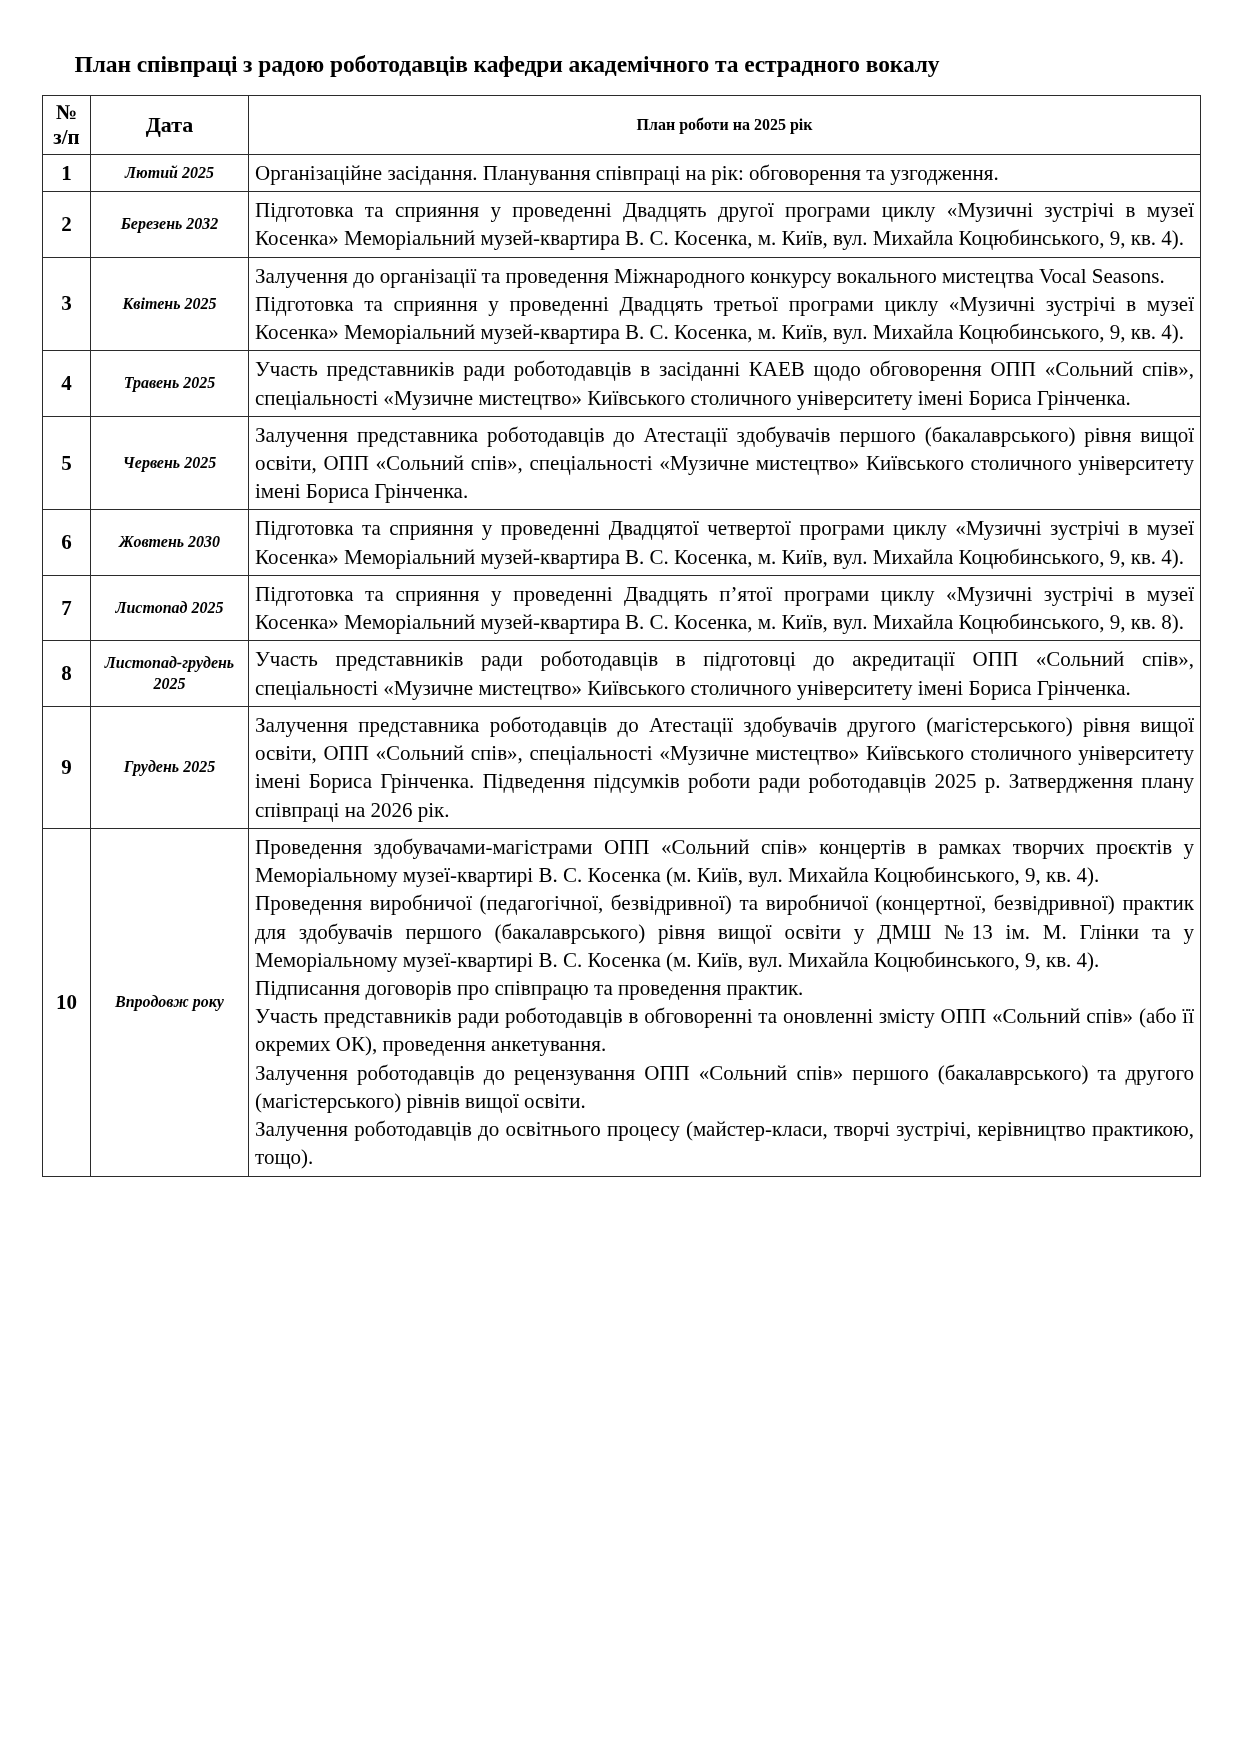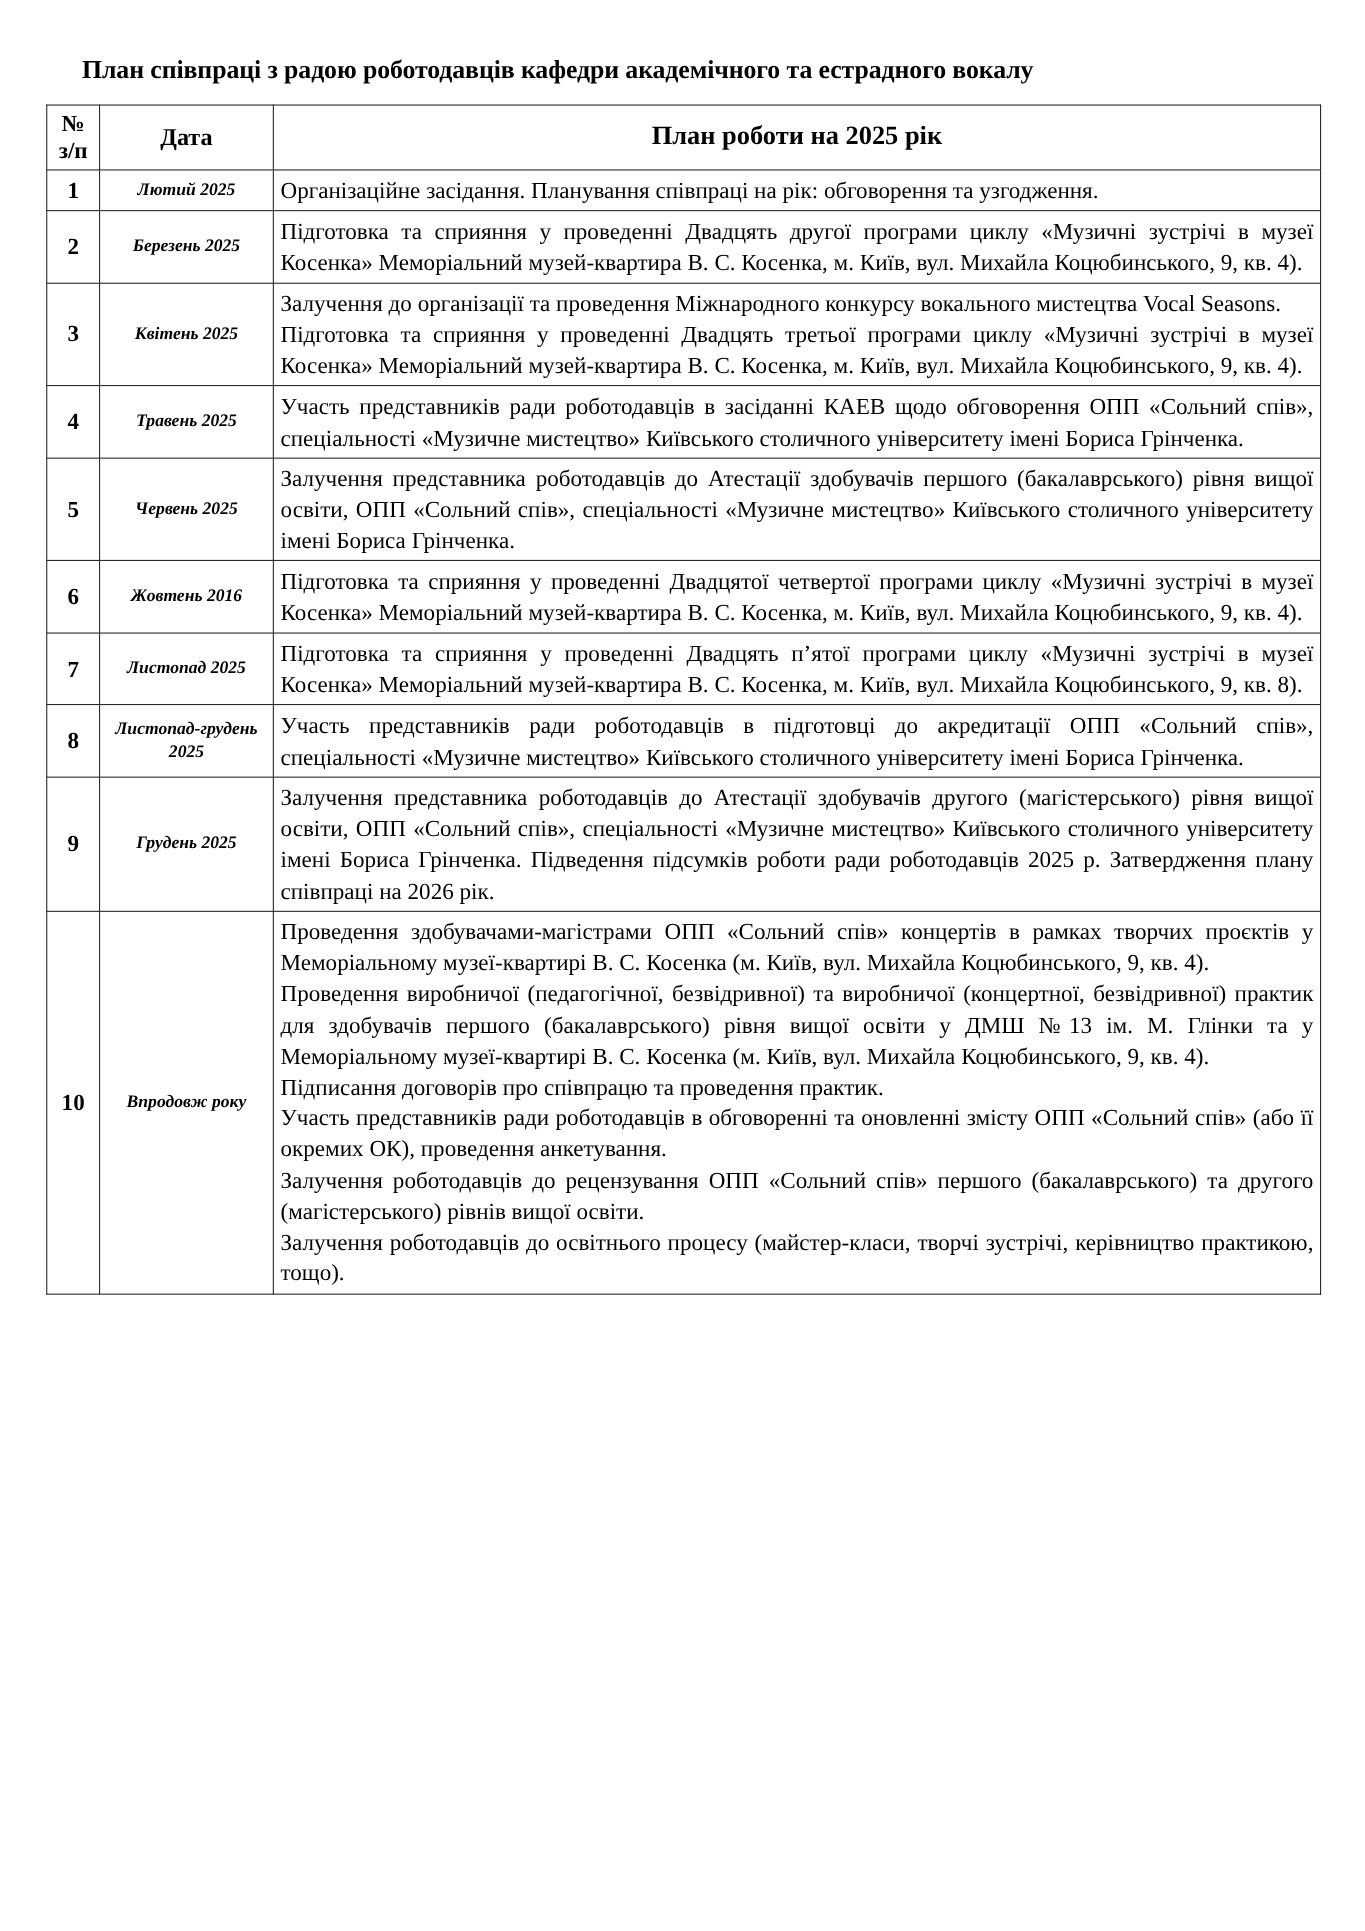--- a/index.html
+++ b/index.html
@@ -49,21 +49,21 @@
 
   thead th {
     text-align: center;
     font-weight: bold;
     font-size: 22px;
     line-height: 1.22;
     padding: 7px 6px;
   }
   th.h-num  { font-size: 21px; line-height: 1.18; }
   th.h-date { font-size: 22px; }
-  th.h-plan { font-size: 24px; }
+  th.h-plan { font-size: 16px; }
 
   td.cell-num {
     text-align: center;
     font-weight: bold;
     font-size: 21px;
     vertical-align: middle;
   }
   td.cell-date {
     text-align: center;
     font-weight: bold;
@@ -124,21 +124,21 @@
       <tr>
         <td class="cell-num">1</td>
         <td class="cell-date">Лютий 2025</td>
         <td class="cell-plan">
           <p>Організаційне засідання. Планування співпраці на рік: обговорення та узгодження.</p>
         </td>
       </tr>
 
       <tr>
         <td class="cell-num">2</td>
-        <td class="cell-date">Березень 2025</td>
+        <td class="cell-date">Березень 2032</td>
         <td class="cell-plan">
           <p>Підготовка та сприяння у проведенні Двадцять другої програми циклу «Музичні зустрічі в музеї Косенка» Меморіальний музей-квартира В. С. Косенка, м. Київ, вул. Михайла Коцюбинського, 9, кв. 4).</p>
         </td>
       </tr>
 
       <tr>
         <td class="cell-num">3</td>
         <td class="cell-date">Квітень 2025</td>
         <td class="cell-plan">
           <p>Залучення до організації та проведення Міжнародного конкурсу вокального мистецтва Vocal Seasons.</p>
@@ -157,21 +157,21 @@
       <tr>
         <td class="cell-num">5</td>
         <td class="cell-date">Червень 2025</td>
         <td class="cell-plan">
           <p>Залучення представника роботодавців до Атестації здобувачів першого (бакалаврського) рівня вищої освіти, ОПП «Сольний спів», спеціальності «Музичне мистецтво» Київського столичного університету імені Бориса Грінченка.</p>
         </td>
       </tr>
 
       <tr>
         <td class="cell-num">6</td>
-        <td class="cell-date">Жовтень 2016</td>
+        <td class="cell-date">Жовтень 2030</td>
         <td class="cell-plan">
           <p>Підготовка та сприяння у проведенні Двадцятої четвертої програми циклу «Музичні зустрічі в музеї Косенка» Меморіальний музей-квартира В. С. Косенка, м. Київ, вул. Михайла Коцюбинського, 9, кв. 4).</p>
         </td>
       </tr>
 
       <tr>
         <td class="cell-num">7</td>
         <td class="cell-date">Листопад 2025</td>
         <td class="cell-plan">
           <p>Підготовка та сприяння у проведенні Двадцять п’ятої програми циклу «Музичні зустрічі в музеї Косенка» Меморіальний музей-квартира В. С. Косенка, м. Київ, вул. Михайла Коцюбинського, 9, кв. 8).</p>

